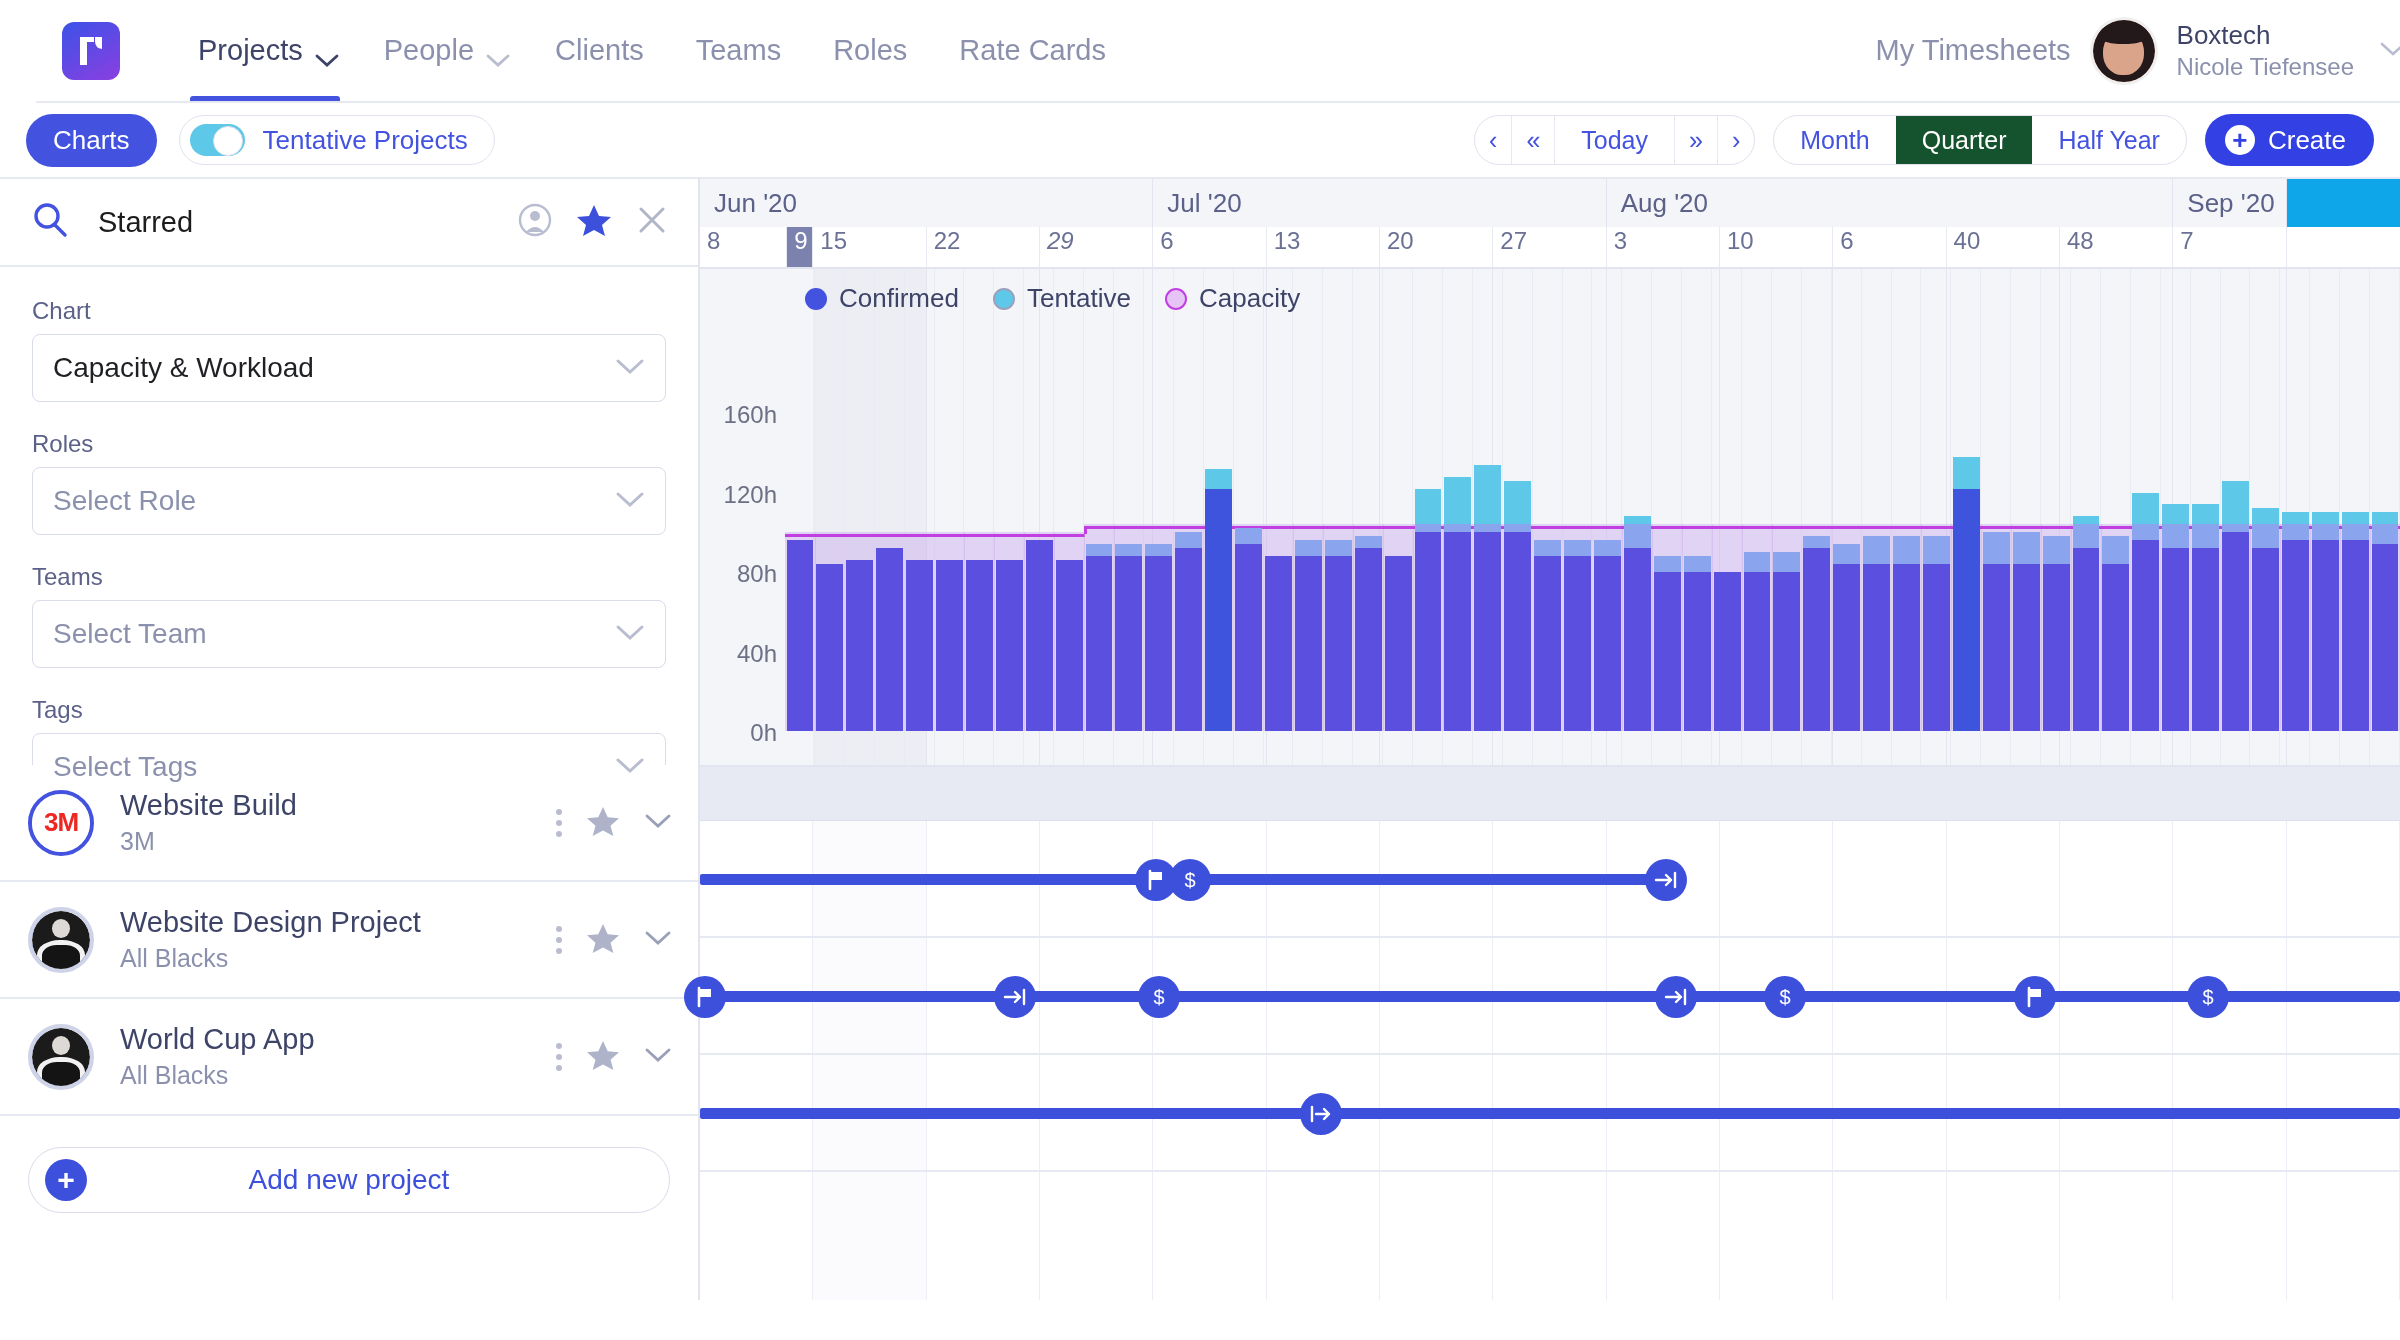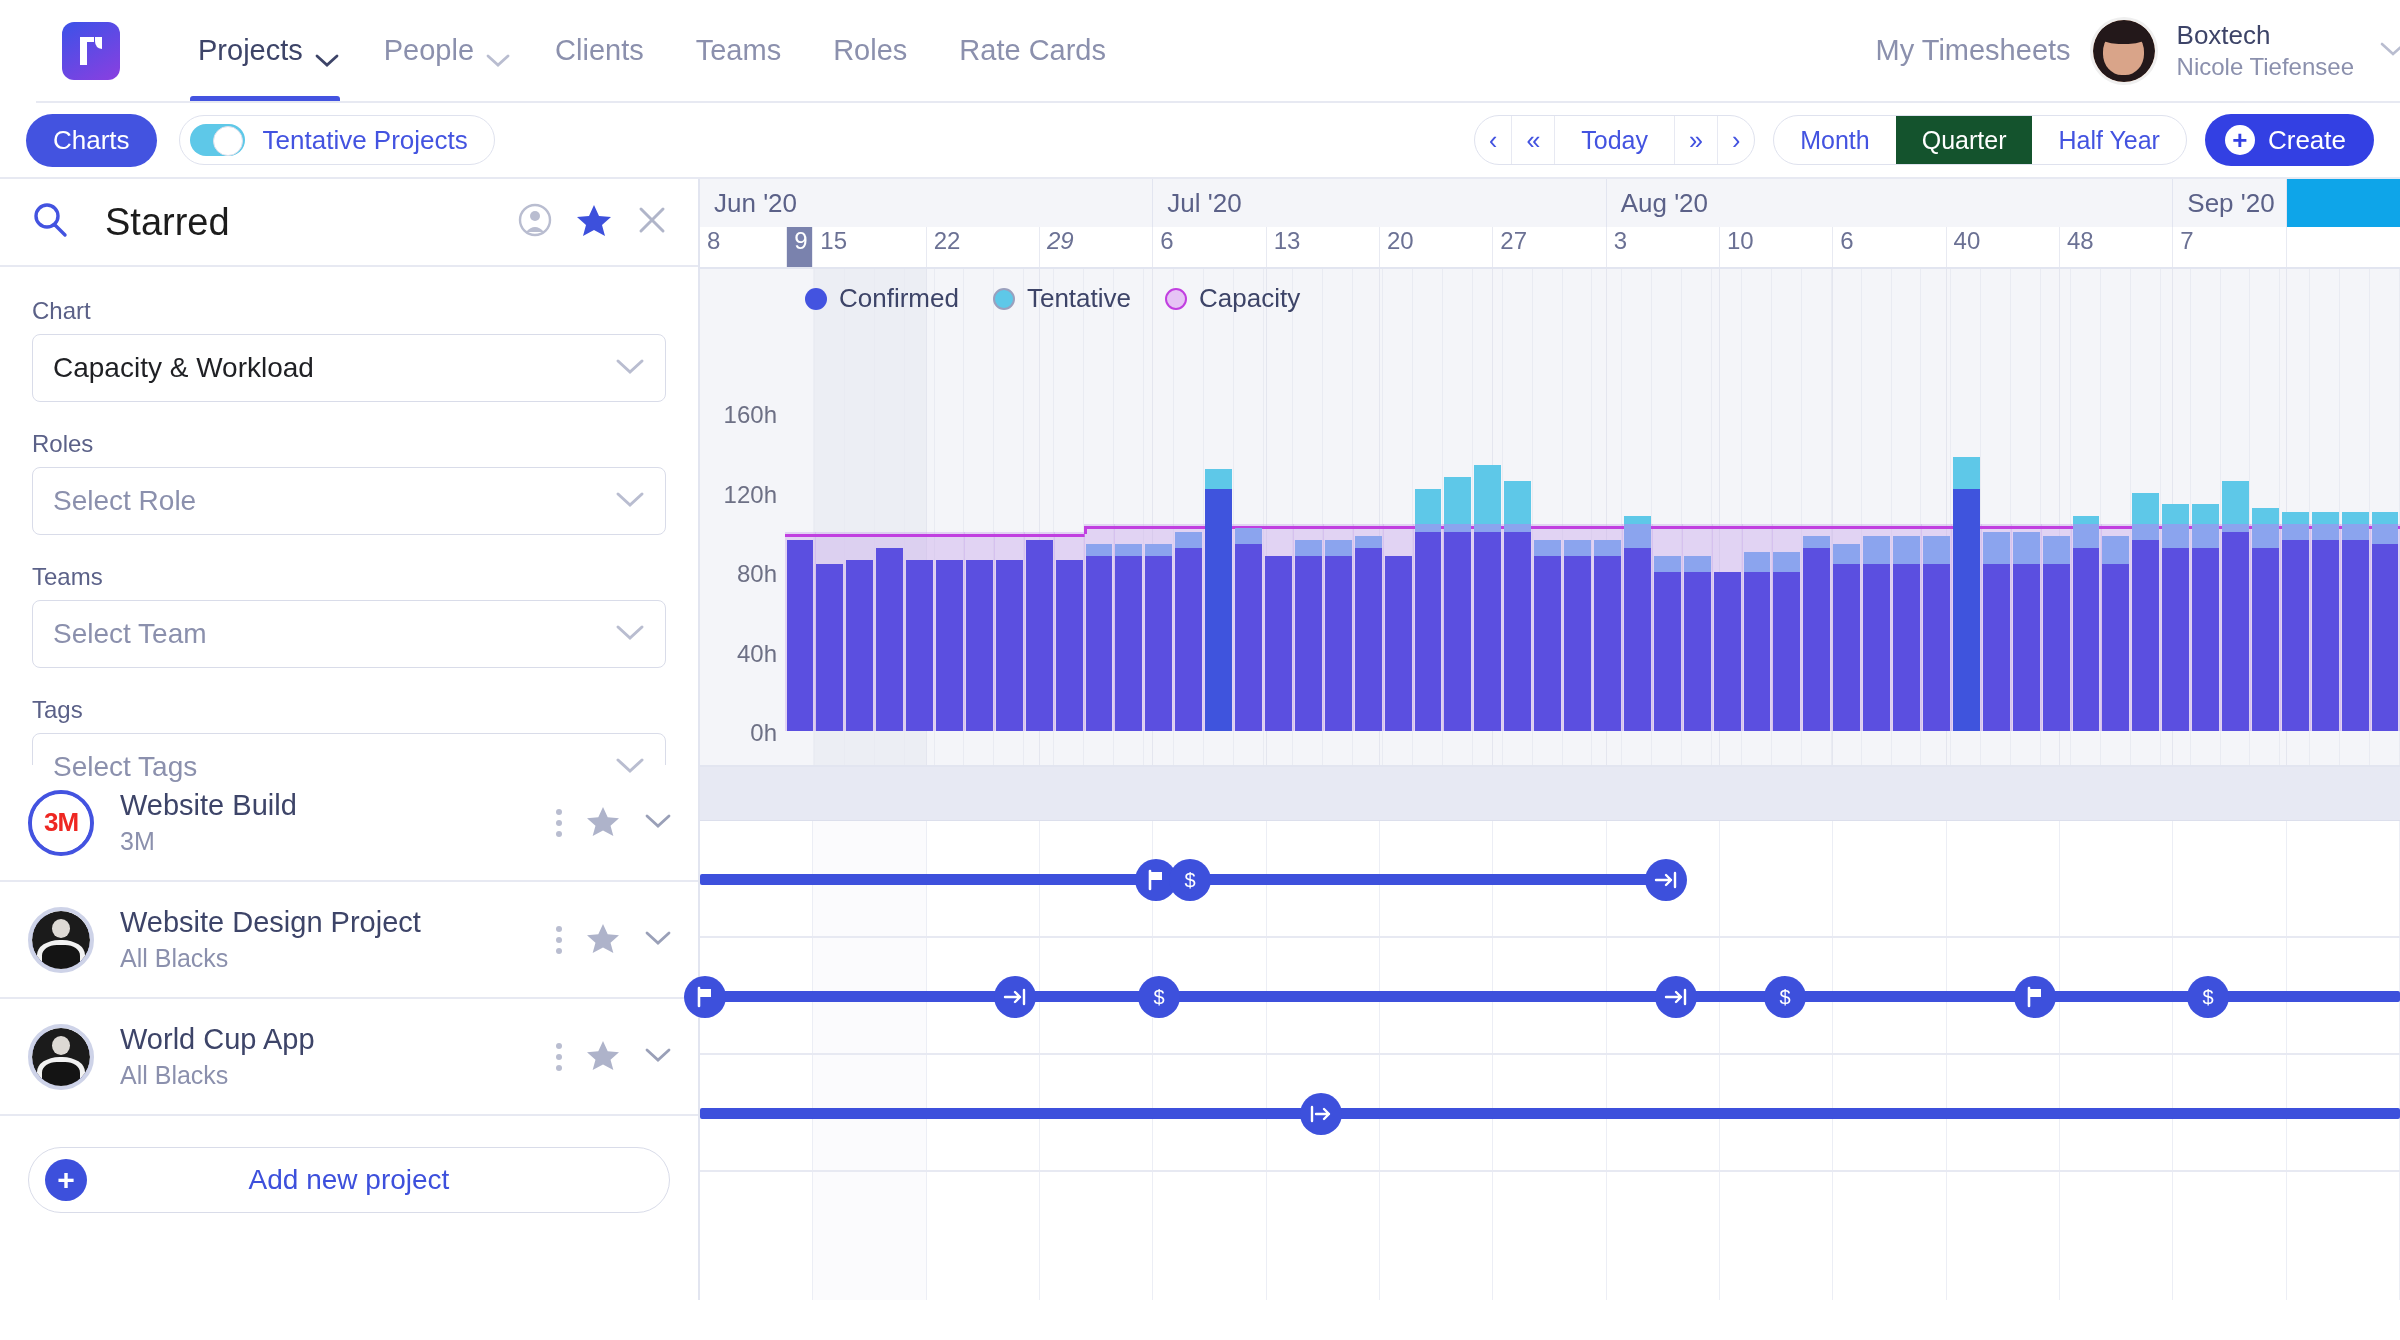--- a/index.html
+++ b/index.html
@@ -118,21 +118,21 @@
   
   .main { display:flex; width:100%; }
   .left-col { width: 700px; flex:none; border-right: 2px solid #e2e5f0; background:#fff; }
   .right-col { flex: 1; position: relative; }
 
   
   .searchbar {
     height: 88px; display:flex; align-items:center; padding: 0 30px;
     border-bottom: 2px solid #e7e9f2; background:#fff;
   }
-  .search-txt { font-size: 38px; color:#1c1c1c; margin-left: 35px; }
+  .search-txt { font-size: 29px; color:#1c1c1c; margin-left: 28px; }
   .search-icons { margin-left:auto; display:flex; align-items:center; gap: 24px; }
 
   
   .tl-header { border-bottom: 2px solid #e2e5f0; background:#0ea5e9; }
   .tl-months { display:flex; height: 48px; }
   .tl-month {
     font-size: 26px; color:#5b6188; display:flex; align-items:center;
     padding-left: 14px; border-right: 1.5px solid #e2e5f0; background:#f4f5f9;
   }
   .tl-weeks { display:flex; height: 40px; background:#fff; }

